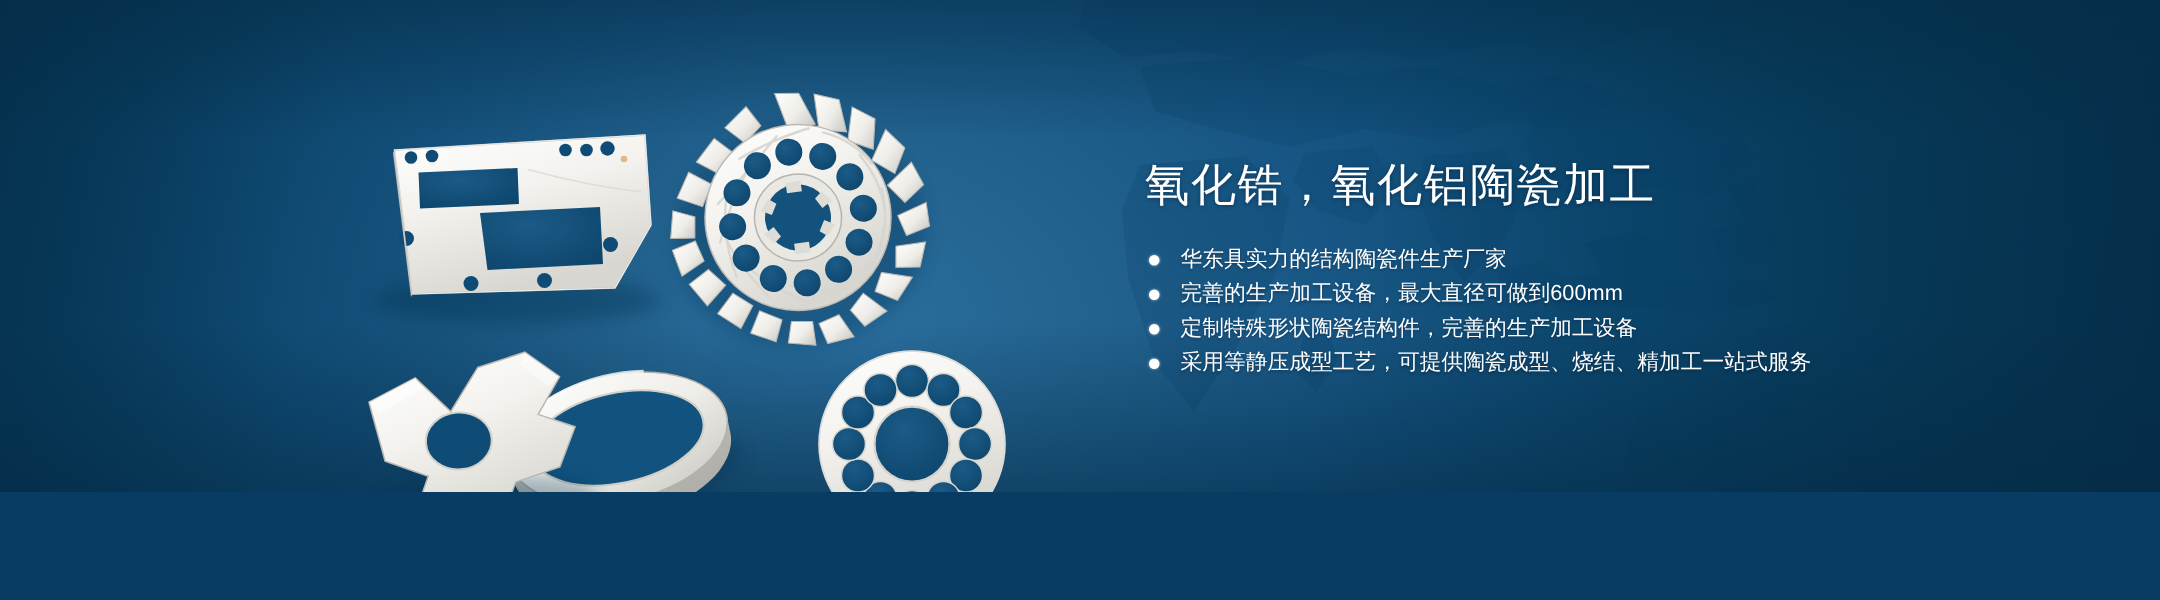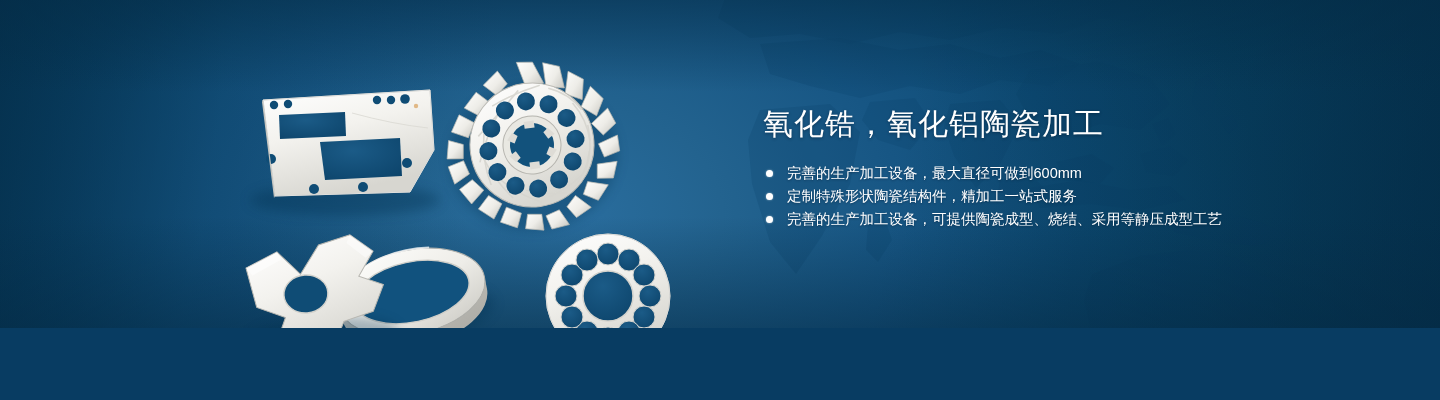--- a/index.html
+++ b/index.html
@@ -349,26 +349,30 @@
       </g>
     </svg>
   </div>
 
   <div class="textcol">
     <h1 class="headline">氧化锆，氧化铝陶瓷加工</h1>
 
     <ul class="bullets">
       <li>
         <span class="dot"></span>
+        <span>华东具实力的结构陶瓷件生产厂家</span>
+      </li>
+      <li>
+        <span class="dot"></span>
         <span>完善的生产加工设备，最大直径可做到600mm</span>
       </li>
       <li>
         <span class="dot"></span>
-        <span>定制特殊形状陶瓷结构件，精加工一站式服务</span>
+        <span>定制特殊形状陶瓷结构件，完善的生产加工设备</span>
       </li>
       <li>
         <span class="dot"></span>
-        <span>完善的生产加工设备，可提供陶瓷成型、烧结、采用等静压成型工艺</span>
+        <span>采用等静压成型工艺，可提供陶瓷成型、烧结、精加工一站式服务</span>
       </li>
     </ul>
   </div>
 
 </div>
 
 </body></html>

